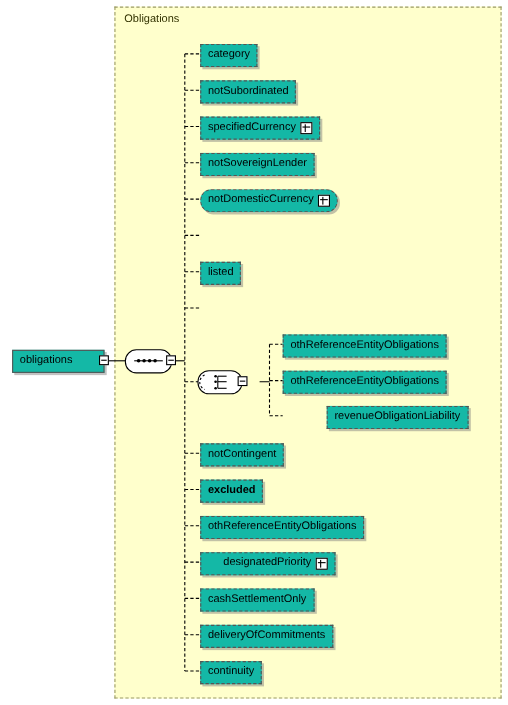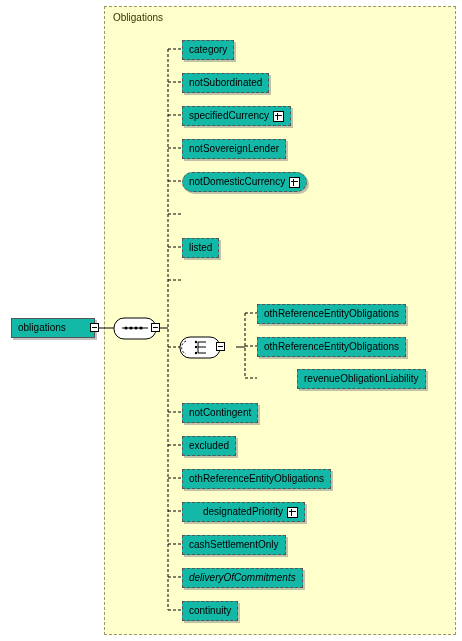--- a/index.html
+++ b/index.html
@@ -192,32 +192,32 @@
   <div class="node" style="left:257px; top:337px;">
     <span class="lbl">othReferenceEntityObligations</span>
   </div>
   <div class="node" style="left:257px; top:369px;margin-left:40px;">
     <span class="lbl">revenueObligationLiability</span>
   </div>
 
   <div class="node" style="left:182px; top:403px;">
     <span class="lbl">notContingent</span>
   </div>
-  <div class="node" style="left:182px; top:436px;">
+  <div class="node" style="left:182px; top:436px;font-weight:bold;">
     <span class="lbl">excluded</span>
   </div>
   <div class="node" style="left:182px; top:469px;">
     <span class="lbl">othReferenceEntityObligations</span>
   </div>
   <div class="node" style="left:182px; top:502px;padding-left:20px;">
     <span class="lbl">designatedPriority</span><span class="plusbox"></span>
   </div>
   <div class="node" style="left:182px; top:535px;">
     <span class="lbl">cashSettlementOnly</span>
   </div>
-  <div class="node" style="left:182px; top:568px;font-style:italic;">
+  <div class="node" style="left:182px; top:568px;">
     <span class="lbl">deliveryOfCommitments</span>
   </div>
   <div class="node" style="left:182px; top:601px;">
     <span class="lbl">continuity</span>
   </div>
 
 </div>
 
 </body></html>

